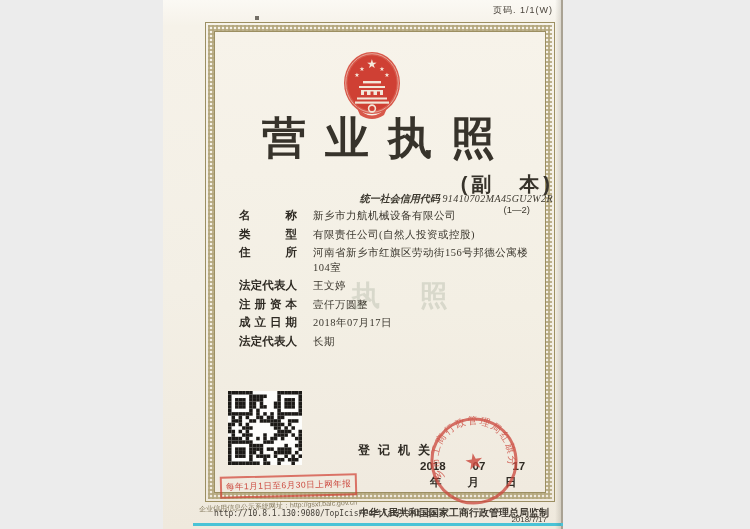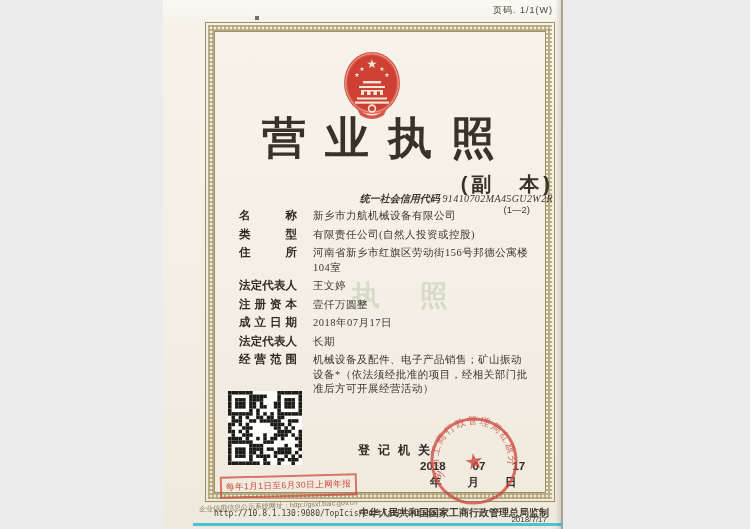--- a/index.html
+++ b/index.html
@@ -143,24 +143,20 @@
             <span class="field-label">注册资本</span>
             <span class="field-value">壹仟万圆整</span>
           </div>
           <div class="field-row">
             <span class="field-label">成立日期</span>
             <span class="field-value">2018年07月17日</span>
           </div>
           <div class="field-row">
             <span class="field-label">法定代表人</span>
             <span class="field-value">长期</span>
-          </div>
-          <div class="field-row">
-            <span class="field-label">经营范围</span>
-            <span class="field-value">机械设备及配件、电子产品销售；矿山振动设备*（依法须经批准的项目，经相关部门批准后方可开展经营活动）</span>
           </div>
         </div>
 
         <div class="qr" id="qr"><svg width="74" height="74" viewBox="0 0 73.5 73.5">
               <rect x="0.0" y="0.0" width="3.5" height="3.5" fill="#1c1a17"></rect>
               <rect x="3.5" y="0.0" width="3.5" height="3.5" fill="#1c1a17"></rect>
               <rect x="7.0" y="0.0" width="3.5" height="3.5" fill="#1c1a17"></rect>
               <rect x="10.5" y="0.0" width="3.5" height="3.5" fill="#1c1a17"></rect>
               <rect x="14.0" y="0.0" width="3.5" height="3.5" fill="#1c1a17"></rect>
               <rect x="17.5" y="0.0" width="3.5" height="3.5" fill="#1c1a17"></rect>

